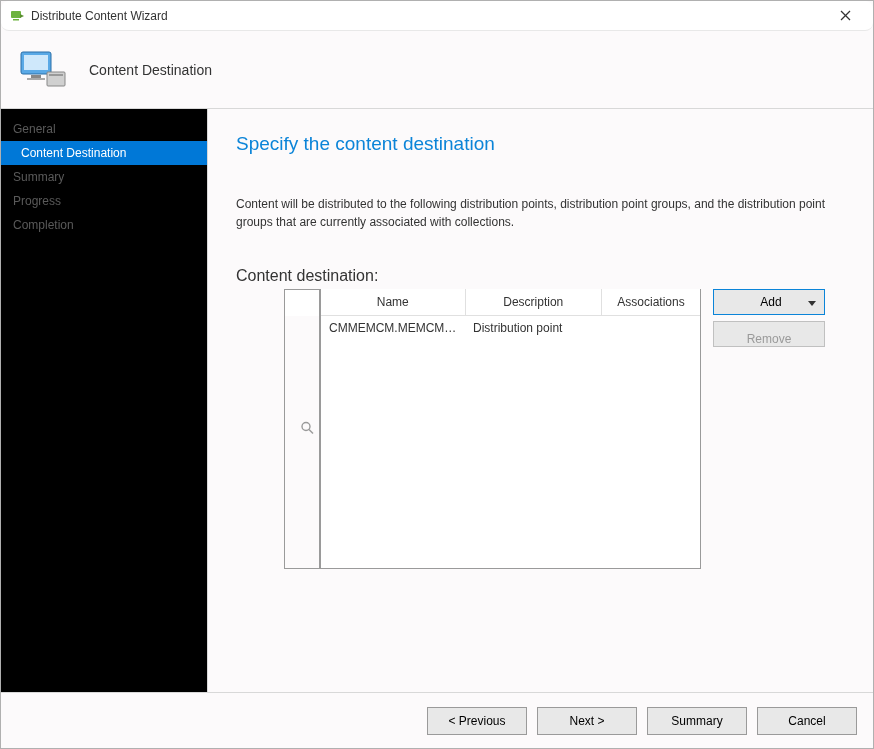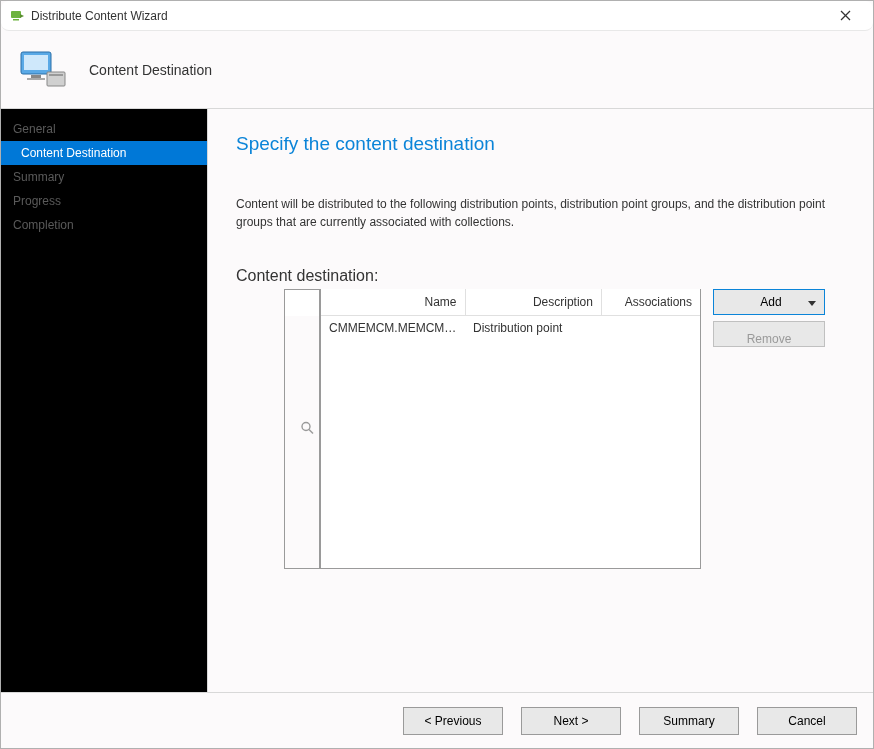--- a/index.html
+++ b/index.html
@@ -171,21 +171,21 @@
       height: 280px;
       background: #ffffff;
       overflow: hidden;
     }
     table.dest-table {
       width: 100%;
       border-collapse: collapse;
       table-layout: fixed;
     }
     table.dest-table th {
-      text-align: right;
+      text-align: center;
       font-weight: 400;
       font-size: 12px;
       padding: 6px 8px;
       border-right: 1px solid #e0e0e0;
       border-bottom: 1px solid #e0e0e0;
       color: #333;
       background: #ffffff;
     }
     table.dest-table th:last-child {
       border-right: none;
@@ -228,21 +228,21 @@
       transform: translateY(-50%);
     }
     
     .footer {
       height: 56px;
       border-top: 1px solid #d8d8d8;
       display: flex;
       align-items: center;
       justify-content: flex-end;
       padding-right: 16px;
-      gap: 18px;
+      gap: 10px;
       background: #fcfafb;
     }
     .footer .btn {
       width: 100px;
       height: 28px;
       justify-content: center;
     }
   </style>
 </head>
 <body>

